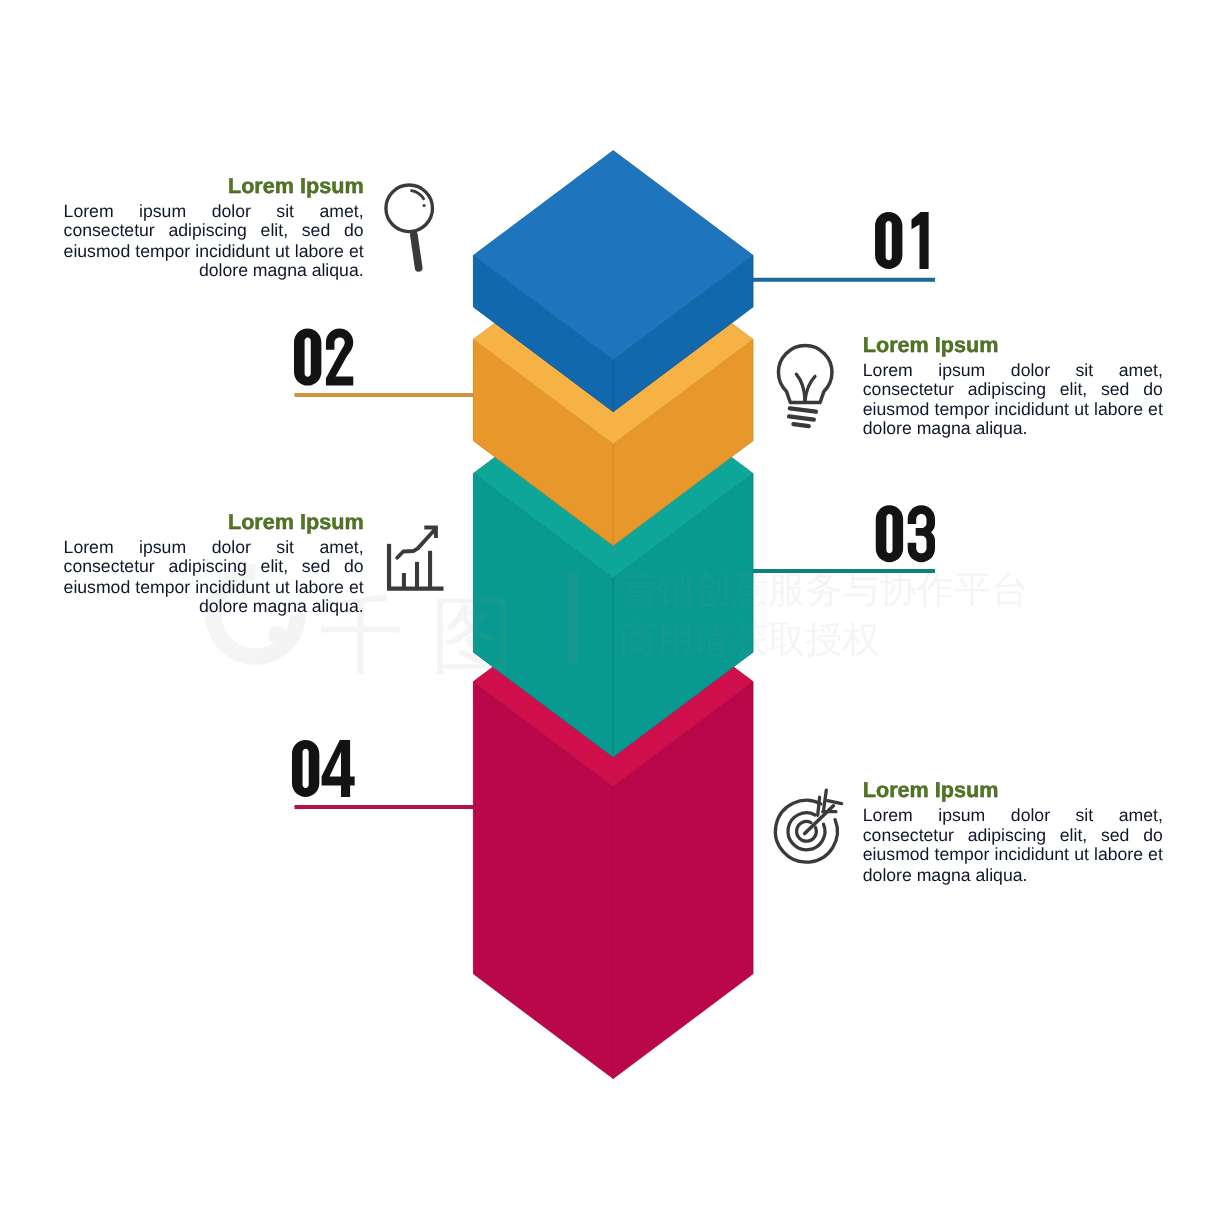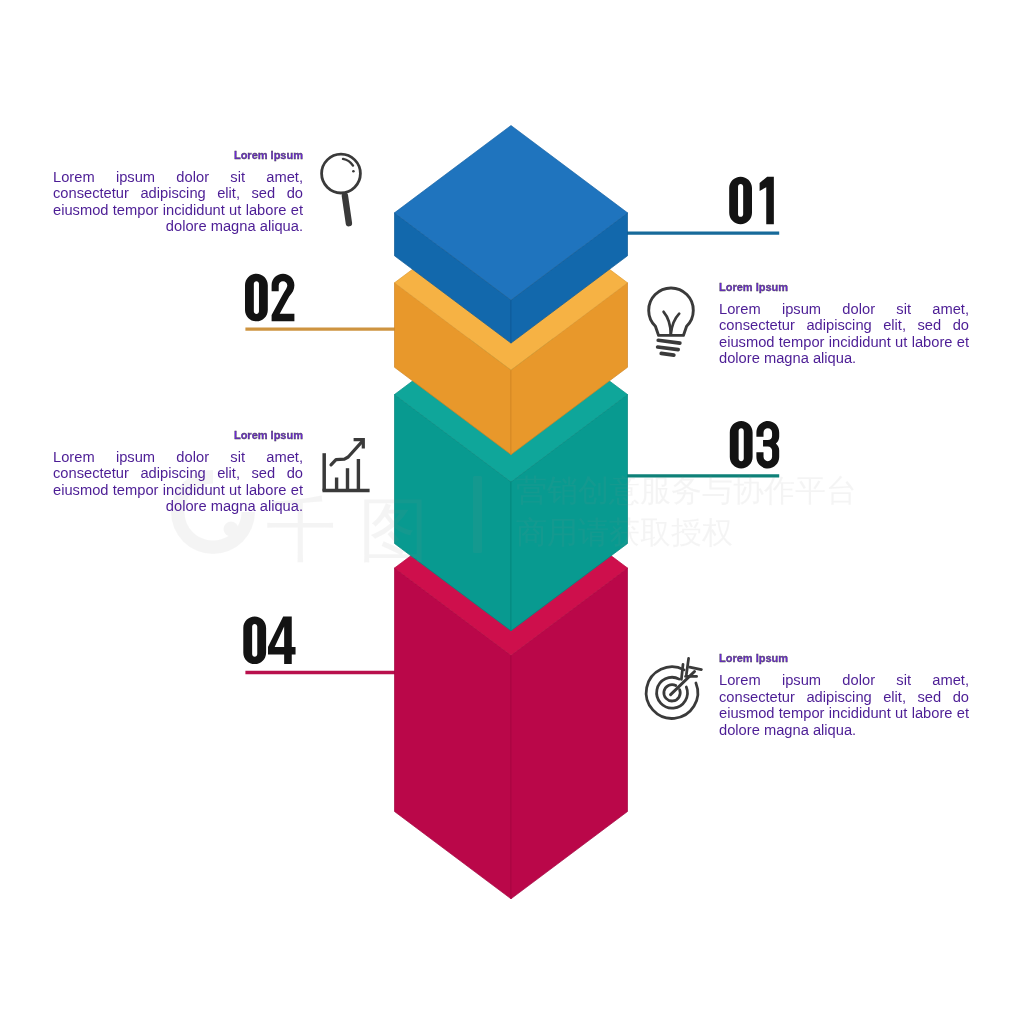--- a/index.html
+++ b/index.html
@@ -1,22 +1,22 @@
 <!DOCTYPE html>
 <html><head>
 <meta charset="utf-8">
 <style>
   html,body{margin:0;padding:0;}
   body{width:1024px;height:1024px;background:#ffffff;position:relative;overflow:hidden;
        font-family:"Liberation Sans",sans-serif;}
   #stage{position:absolute;left:0;top:0;width:1024px;height:1024px;background:#ffffff;}
   .lyr{position:absolute;left:0;top:0;}
   .txtblock{position:absolute;transform:translateZ(0);-webkit-font-smoothing:antialiased;}
-  .head{font-weight:bold;font-size:11px;color:#6d28d9;line-height:18px;-webkit-text-stroke:0.35px #434343;}
-  .body{font-size:14.7px;color:#4c1d95;line-height:16.6px;text-align:justify;}
+  .head{font-weight:bold;font-size:18px;color:#4d7c0f;line-height:18px;-webkit-text-stroke:0.35px #434343;}
+  .body{font-size:14.7px;color:#0f172a;line-height:16.6px;text-align:justify;}
   .body.r{text-align:justify;text-align-last:right;}
 </style>
 </head>
 <body>
 
 <div id="stage">
 
   <svg class="lyr" width="1024" height="1024" viewBox="0 0 1024 1024">
     <g>
       <line x1="626" y1="233.2" x2="779.2" y2="233.2" stroke="#176A9A" stroke-width="3.3"></line>

